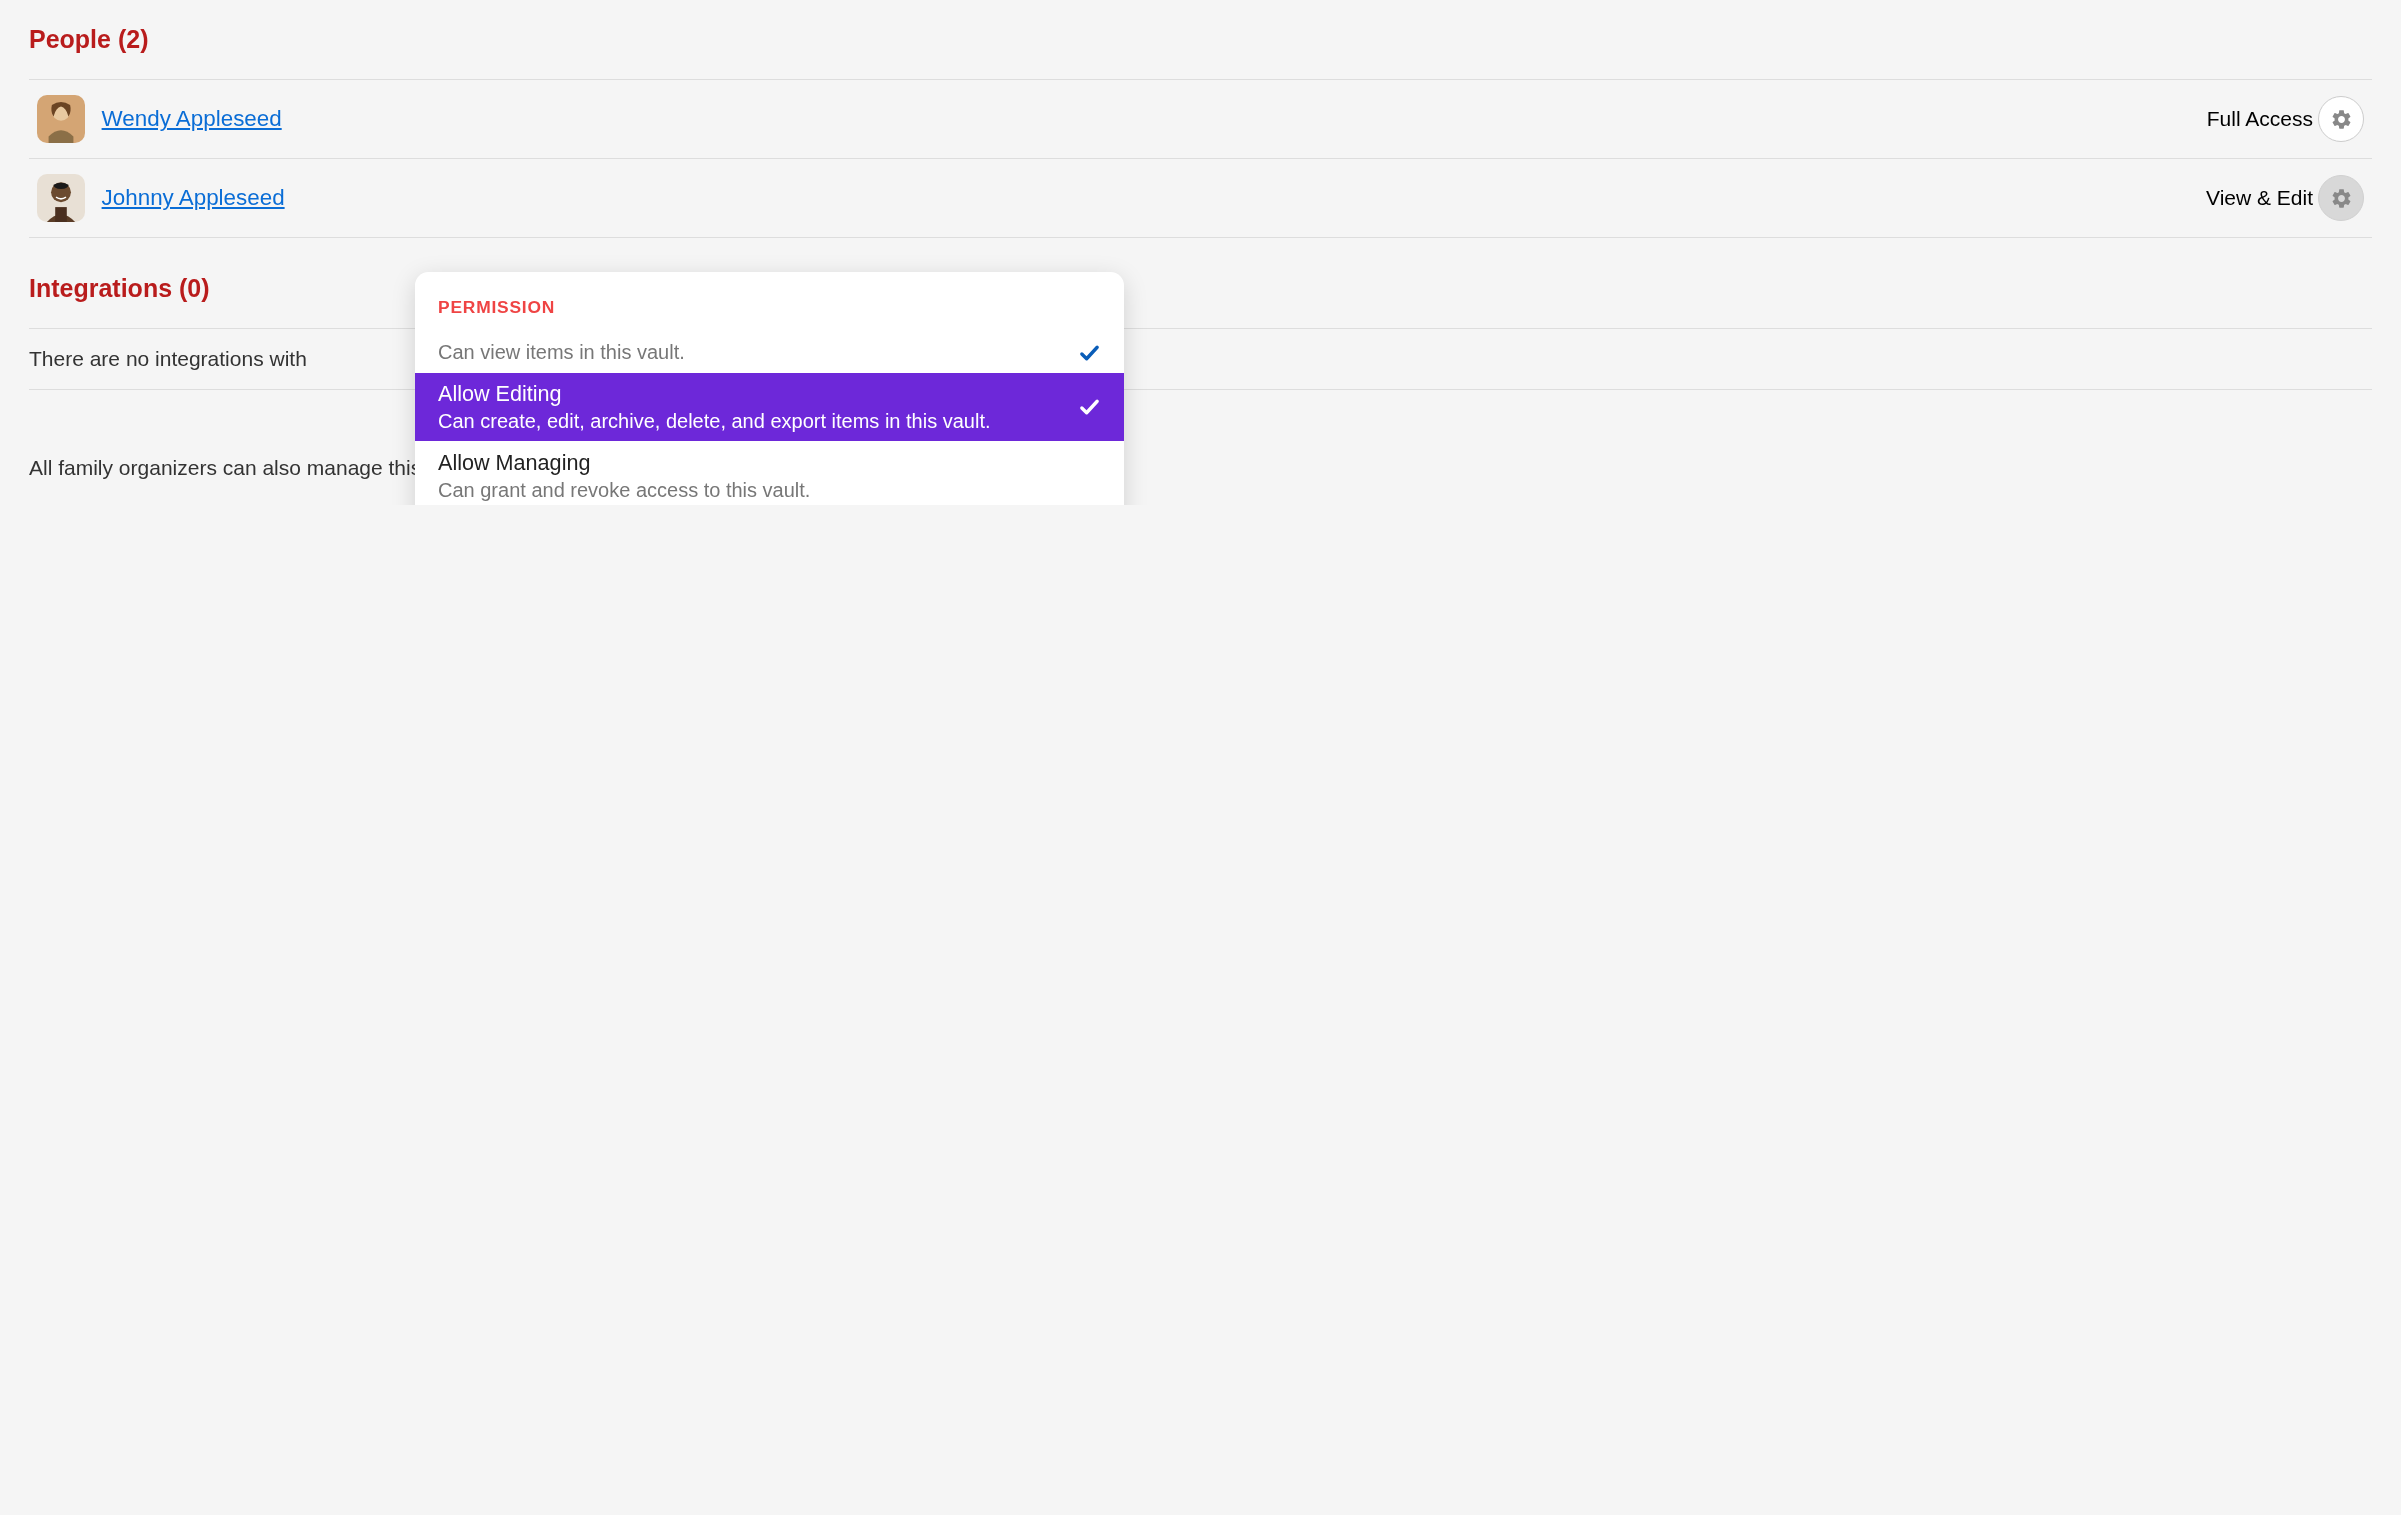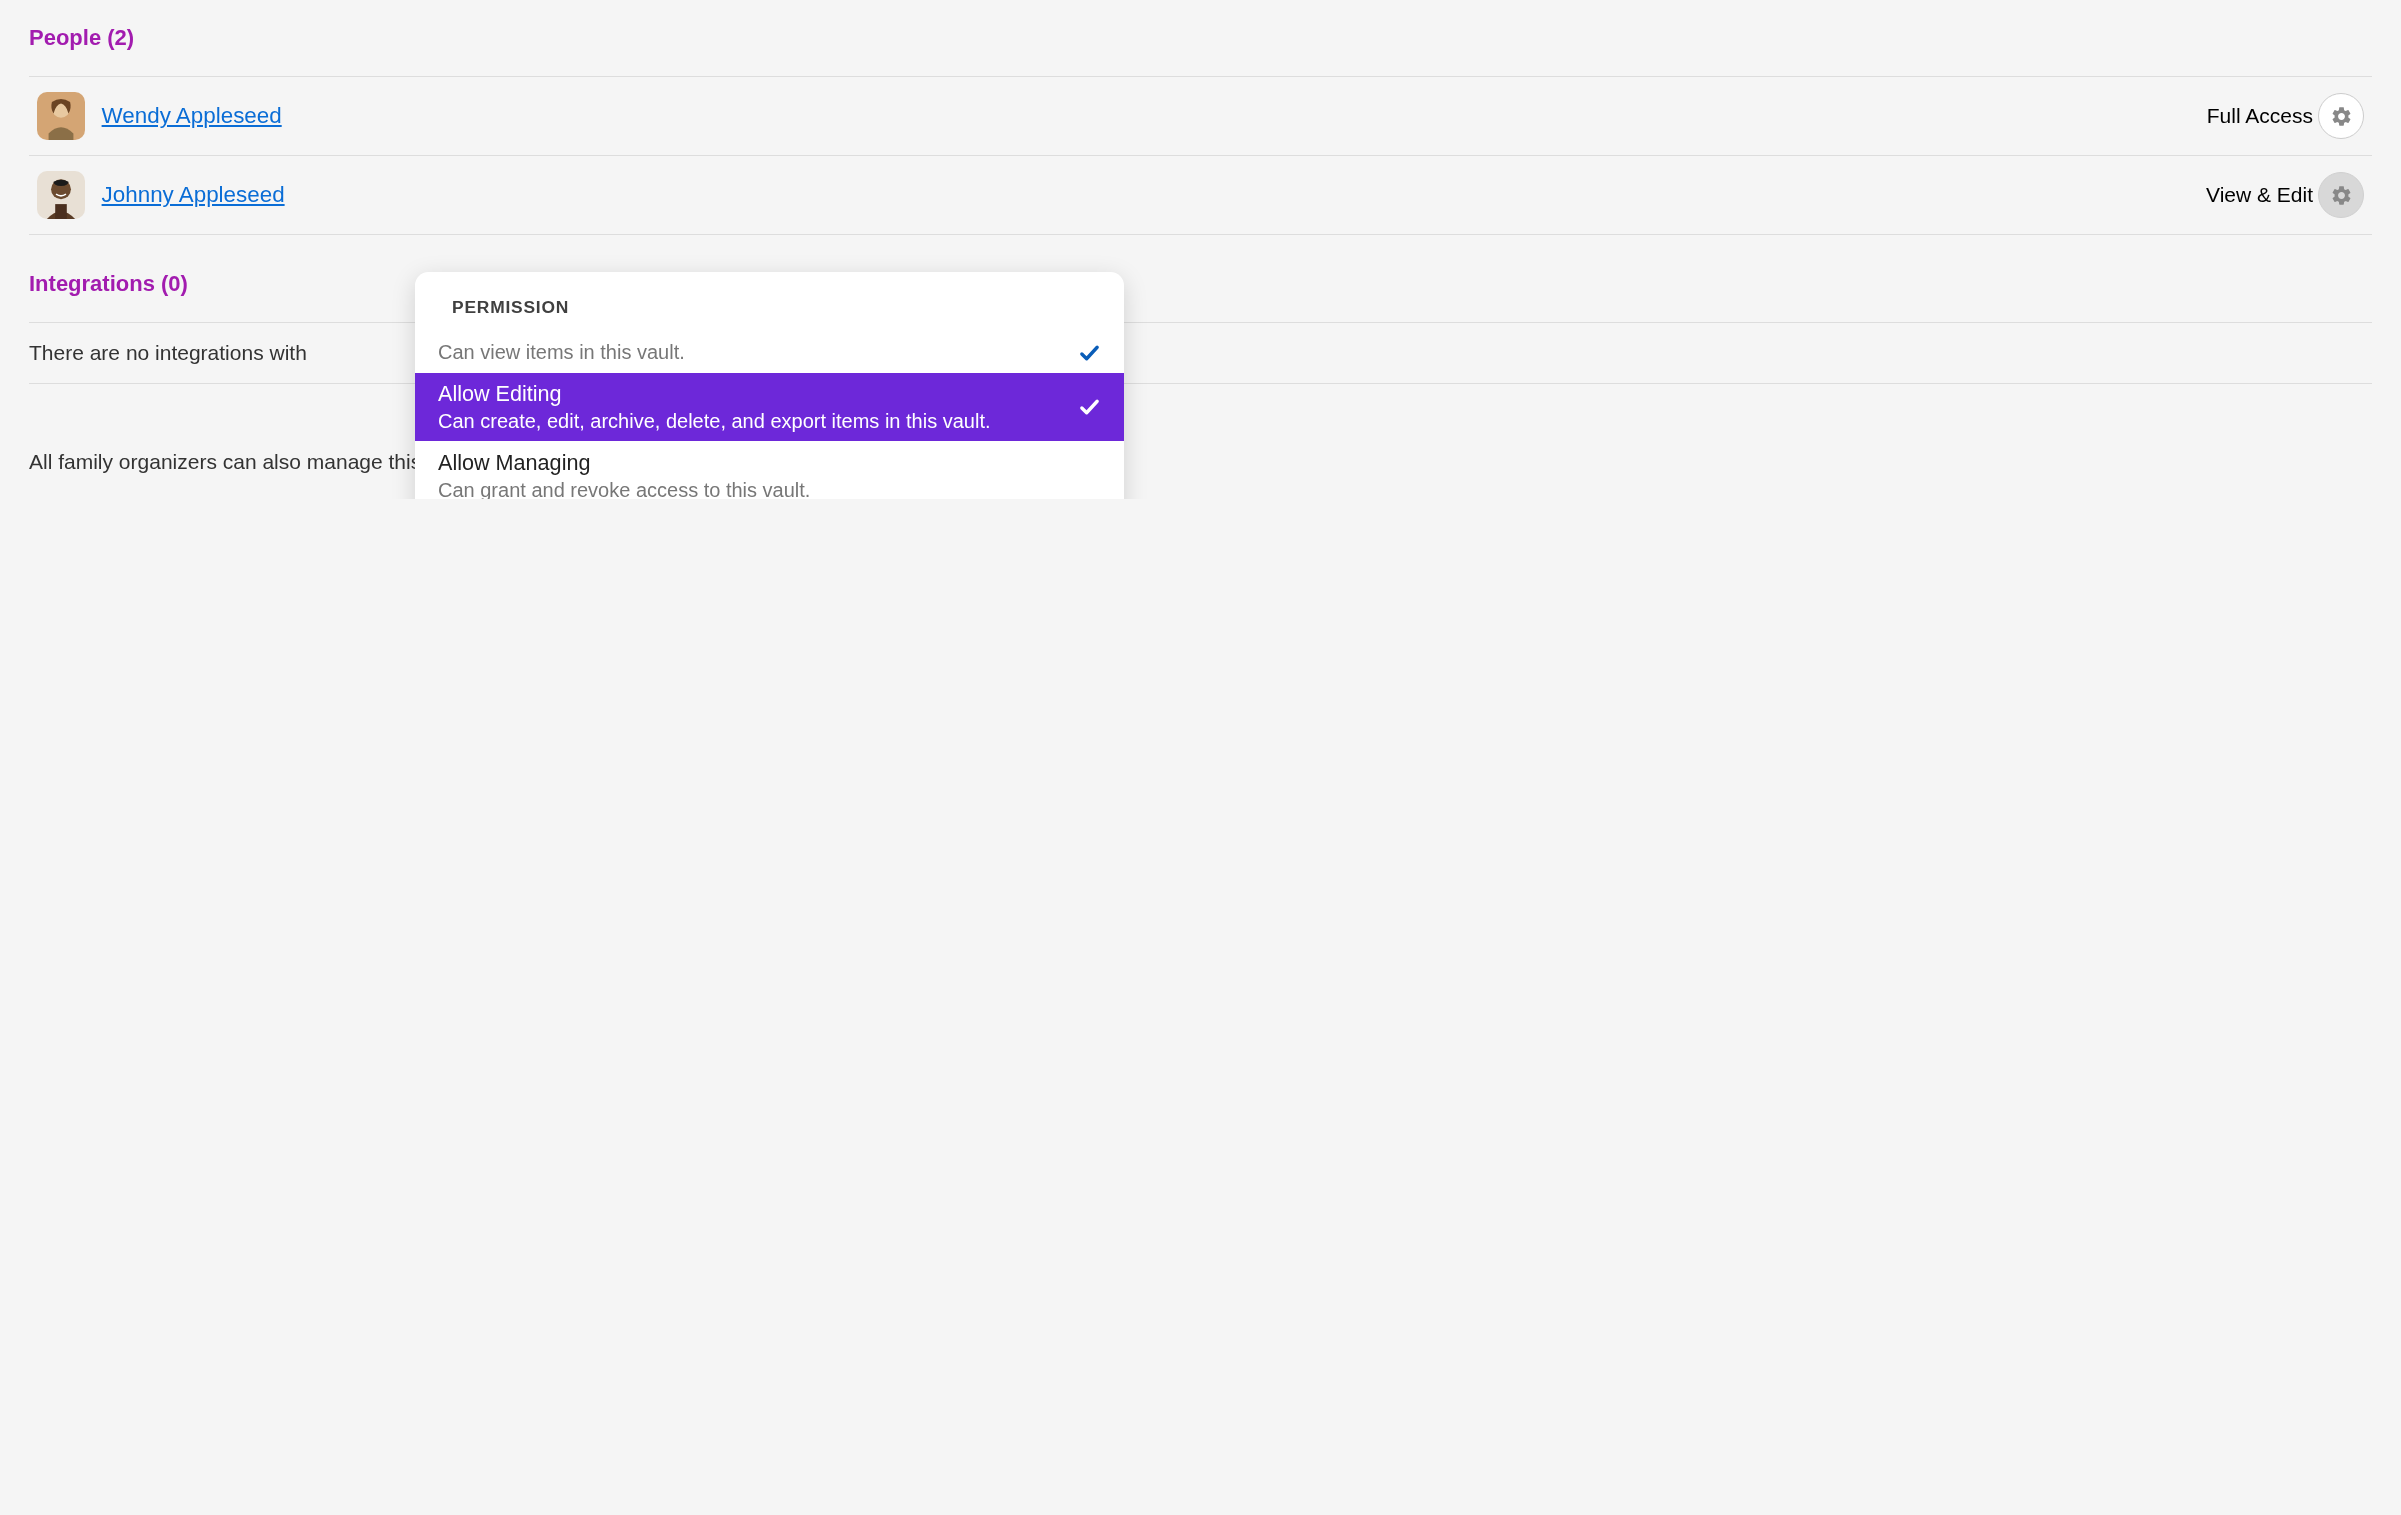--- a/index.html
+++ b/index.html
@@ -7,23 +7,23 @@
       padding: 0;
       box-sizing: border-box;
     }
     body {
       font-family: -apple-system, BlinkMacSystemFont, "Segoe UI", Helvetica, Arial, sans-serif;
       background: #f5f5f5;
       padding: 25px 29px;
       color: #1a1a1a;
     }
     .section-heading {
-      font-size: 22px;
+      font-size: 25px;
       font-weight: 700;
-      color: #a21caf;
+      color: #b91c1c;
       margin-bottom: 25px;
     }
     .people-list {
       border-top: 0.8px solid #ddd;
     }
     .person-row {
       display: flex;
       align-items: center;
       padding: 15px 8px;
       border-bottom: 0.8px solid #ddd;
@@ -99,22 +99,22 @@
       background: #fff;
       border-radius: 13.3px;
       box-shadow: 0 6.6px 25px rgba(0,0,0,0.15);
       padding: 15px 0 8.3px 0;
       z-index: 100;
     }
     .dropdown-header {
       font-size: 17.4px;
       font-weight: 600;
       letter-spacing: 0.8px;
-      color: #404040;
-      padding: 10px 23px 15px 37px;
+      color: #ef4444;
+      padding: 10px 23px 15px 23px;
     }
     .dropdown-item {
       padding: 8.3px 23px 8.3px 23px;
       cursor: pointer;
       position: relative;
     }
     .dropdown-item.selected {
       background: #6d28d9;
     }
     .dropdown-item-title {

